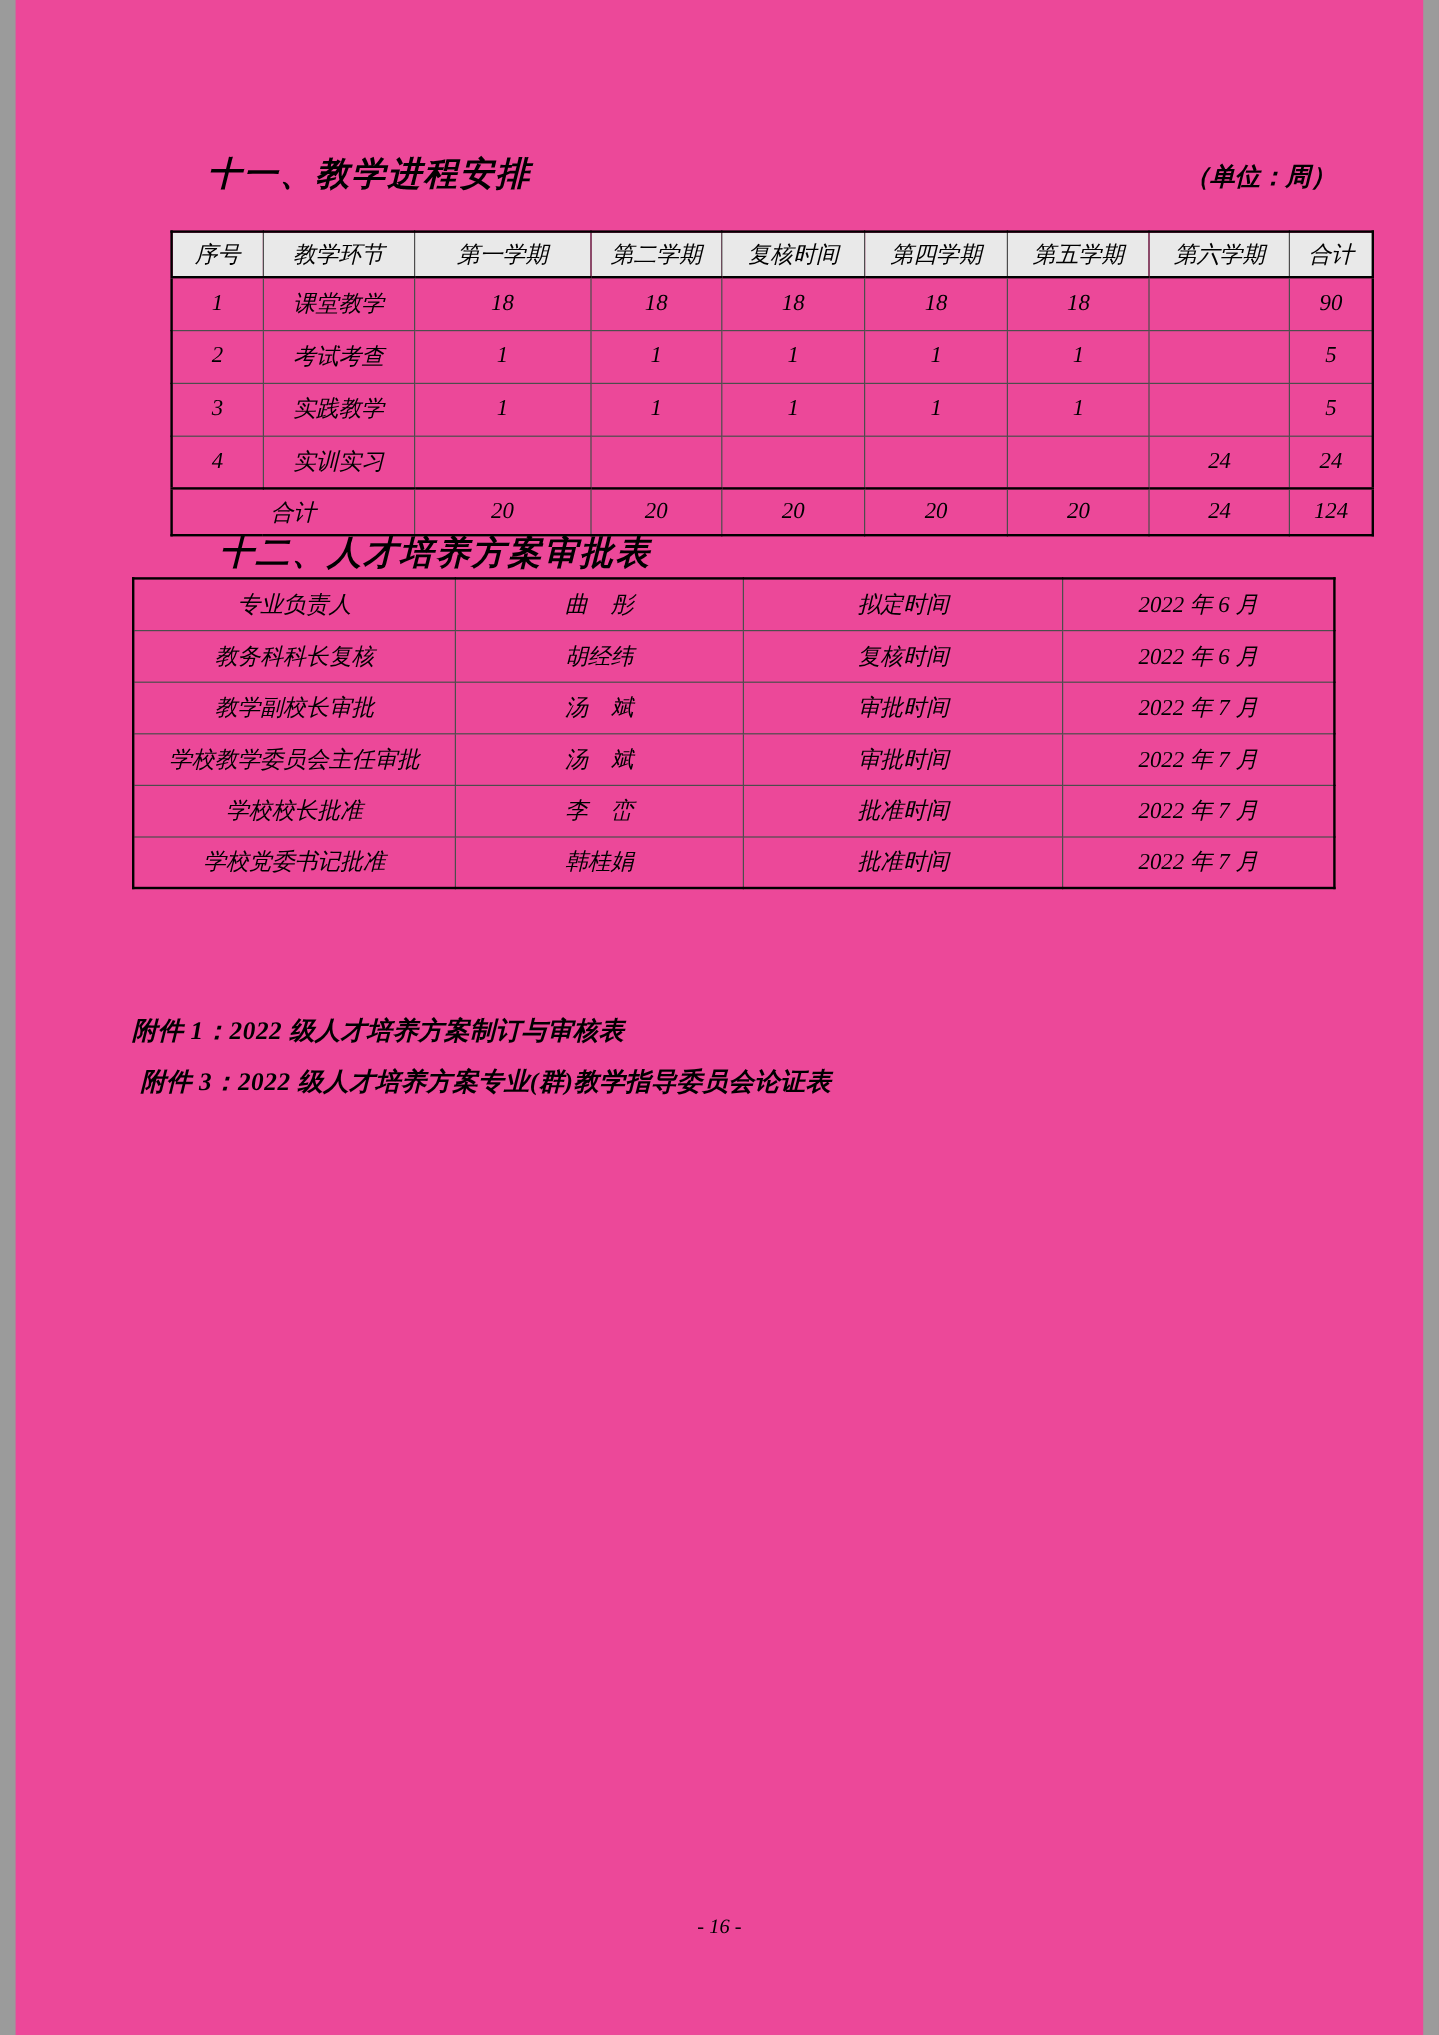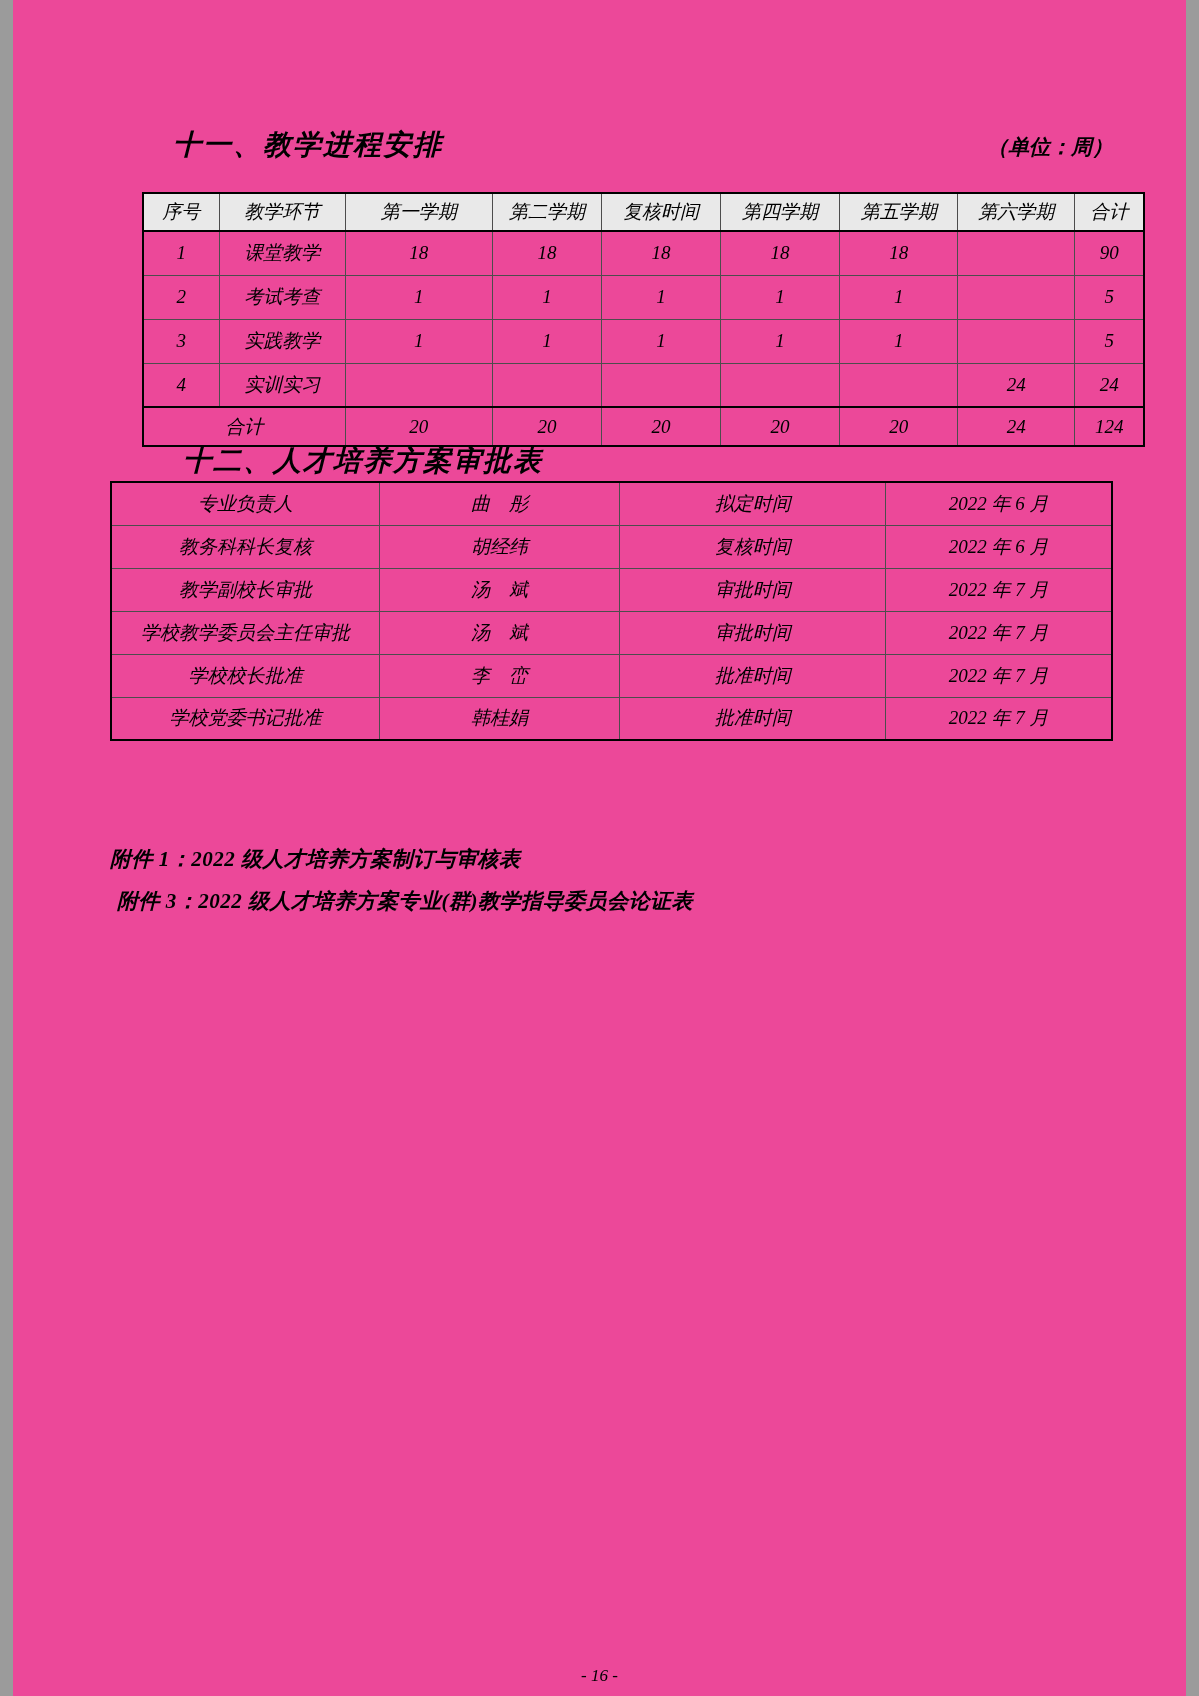--- a/index.html
+++ b/index.html
@@ -96,21 +96,21 @@
   .attachment-line {
     line-height: 32px;
     margin: 0 0 10px 0;
     letter-spacing: 0.5px;
   }
   .attachment-line.indented { padding-left: 7px; }
 
   
   .page-number {
     position: absolute;
-    top: 1666px;
+    top: 1596px;
     left: 0;
     width: 100%;
     text-align: center;
     font-size: 17px;
   }
 </style>
 </head>
 <body>
 
 <div class="page">

